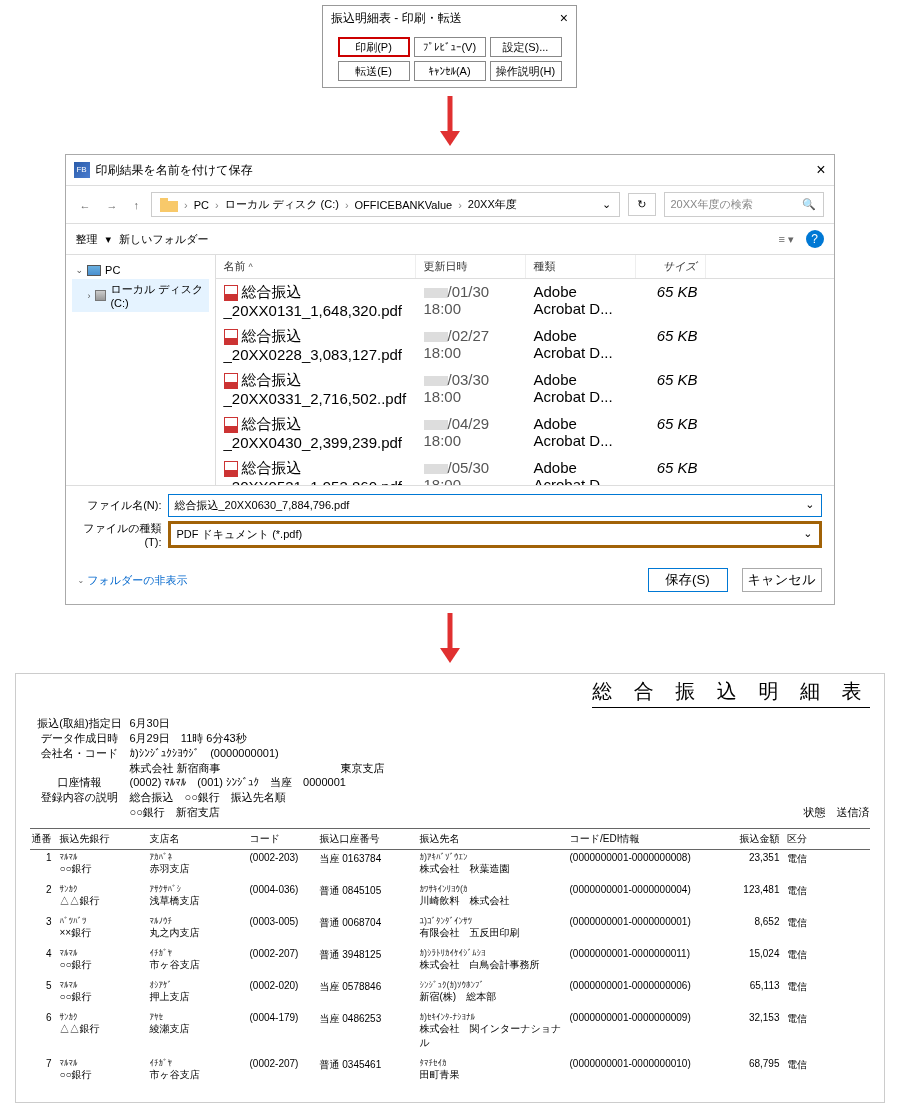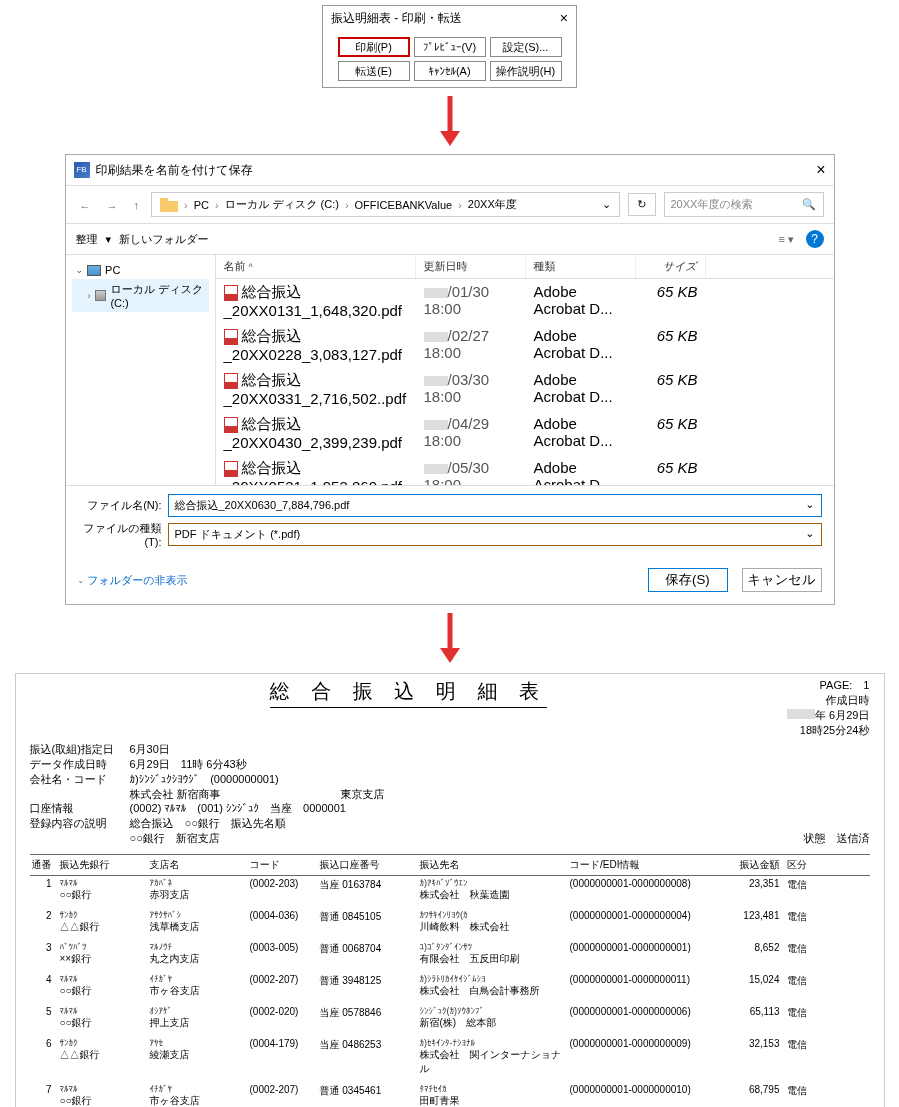--- a/index.html
+++ b/index.html
@@ -42,38 +42,38 @@
 .col-name { width: 200px; } .col-date { width: 110px; } .col-type { width: 110px; } .col-size { width: 70px; text-align: right; font-style: italic; }
 .sd-row { display: flex; padding: 4px 0; font-size: 15px; }
 .sd-row div { padding: 0 8px; }
 .pdf-icon { width: 14px; height: 16px; background: #fff; border: 1px solid #c33; position: relative; display: inline-block; margin-right: 4px; vertical-align: middle; }
 .pdf-icon::after { content: ""; position: absolute; bottom: 0; left: 0; right: 0; height: 6px; background: #c33; }
 .sd-row .col-date { color: #555; }
 .sd-row .col-date .mask { background: #ddd; display: inline-block; width: 24px; height: 10px; vertical-align: middle; }
 .sd-fields { padding: 8px 12px; border-top: 1px solid #ddd; }
 .sd-field { display: flex; align-items: center; margin-bottom: 4px; }
 .sd-field label { width: 90px; text-align: right; padding-right: 6px; }
-.sd-field .combo { flex: 1; border: 1px solid #a16207; padding: 3px 6px; display: flex; justify-content: space-between; }
+.sd-field .combo { flex: 1; border: 3px solid #a16207; padding: 3px 6px; display: flex; justify-content: space-between; }
 .sd-field .combo.sel { border: 1px solid #0078d4; }
 .sd-footer { display: flex; padding: 8px 12px 12px; align-items: center; }
 .sd-footer .link { color: #0066cc; cursor: pointer; text-align: right; }
 .sd-footer .btns { margin-left: auto; display: flex; gap: 14px; }
 .sd-footer button { width: 80px; height: 24px; border: 1px solid #aaa; background: #fff; cursor: pointer; }
 .sd-footer button.primary { border: 1px solid #0078d4; }
 .caret-sm { font-size: 8px; color: #666; margin-right: 3px; }
 
 
 .report { width: 870px; margin: 10px auto; border: 1px solid #ccc; padding: 14px; font-size: 11px; }
 .rp-title { text-align: center; font-size: 20px; letter-spacing: 8px; border-bottom: 1px solid #000; display: inline-block; padding-bottom: 2px; margin-bottom: 4px; }
 .rp-title-wrap { text-align: center; }
 .rp-head { display: flex; justify-content: space-between; margin-top: -10px; }
 .rp-head-right { text-align: right; }
 .rp-meta { margin: 4px 0 8px; line-height: 1.35; }
 .rp-meta-row { display: flex; }
-.rp-meta-lbl { width: 100px; }
+.rp-meta-lbl { width: 100px; text-align: center; }
 .rp-table-head { display: flex; border-top: 1px solid #666; border-bottom: 1px solid #666; padding: 3px 0; font-size: 10px; }
 .rp-row { display: flex; padding: 2px 0 6px; font-size: 10px; border-bottom: none; }
 .c-no { width: 30px; text-align: right; padding-right: 8px; }
 .c-bank { width: 90px; }
 .c-branch { width: 100px; }
 .c-code { width: 70px; }
 .c-acct { width: 100px; }
 .c-payee { width: 150px; }
 .c-edi { width: 150px; }
 .c-amt { width: 60px; text-align: right; }
@@ -226,26 +226,20 @@
 
 <svg class="arrow" width="24" height="50">
   <line x1="12" y1="0" x2="12" y2="38" stroke="#e03030" stroke-width="5"></line>
   <polygon points="2,35 22,35 12,50" fill="#e03030"></polygon>
 </svg>
 
 <div class="report">
   <div class="rp-head">
     <div></div>
     <div class="rp-title-wrap"><span class="rp-title">総 合 振 込 明 細 表</span></div>
-    <div class="rp-head-right">
-      <span>PAGE:</span>　<span>1</span><br>
-      <span>作成日時</span><br>
-      <span style="background:#ddd;display:inline-block;width:28px;height:10px;"></span><span>年  6月29日</span><br>
-      <span>18時25分24秒</span>
-    </div>
   </div>
   <div class="rp-meta">
     <div class="rp-meta-row">
         <span class="rp-meta-lbl">振込(取組)指定日</span>
         <span>6月30日</span>
       </div>
     <div class="rp-meta-row">
         <span class="rp-meta-lbl">データ作成日時</span>
         <span>6月29日　11時  6分43秒</span>
       </div>

